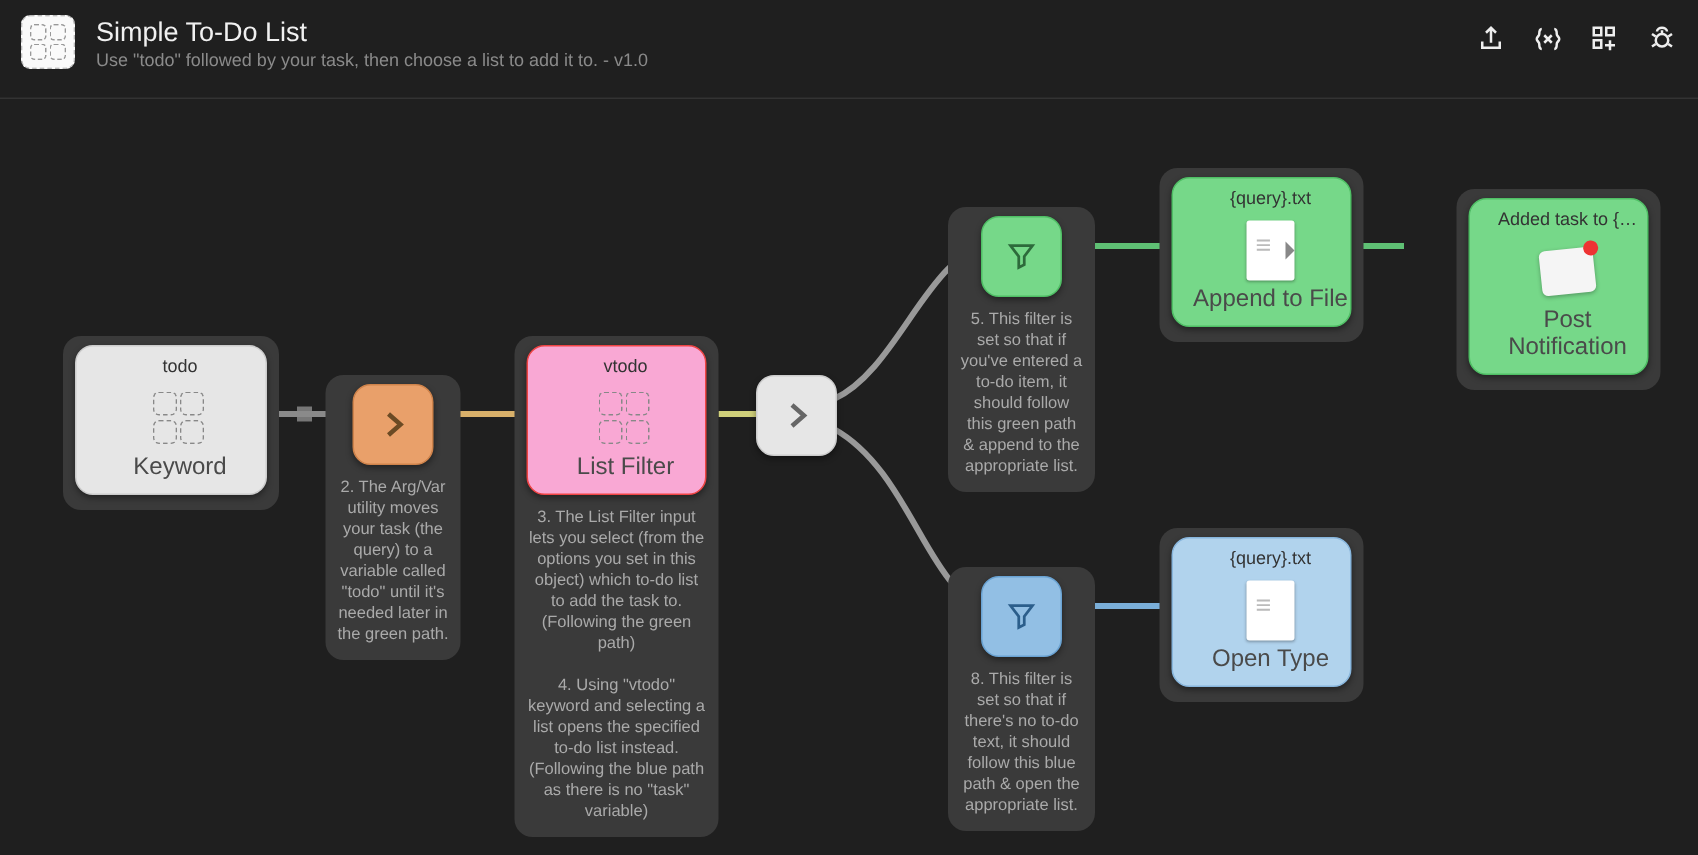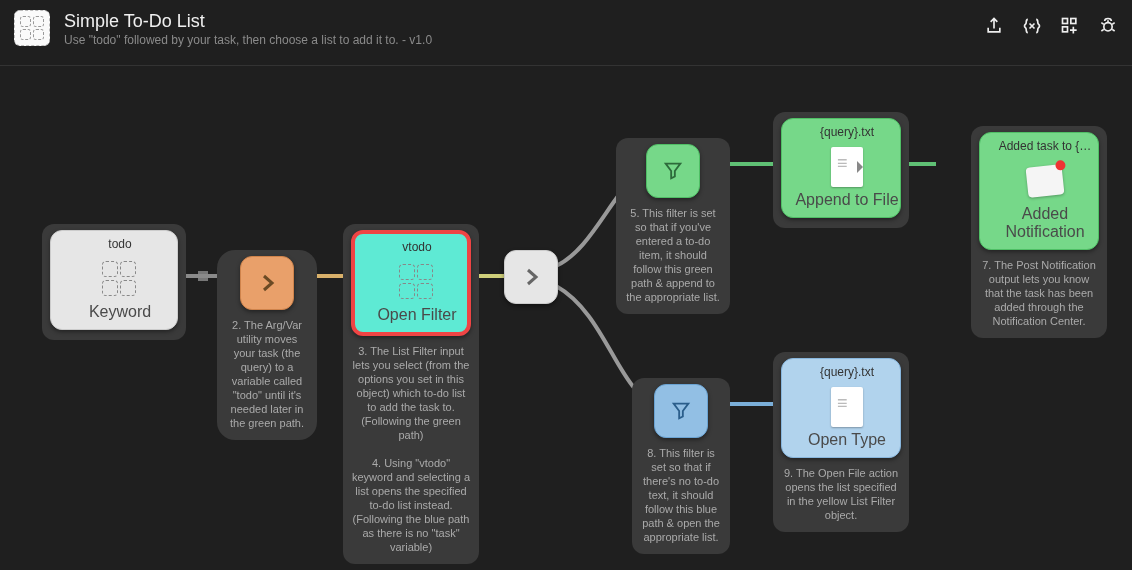--- a/index.html
+++ b/index.html
@@ -106,21 +106,21 @@
     display: flex;
     align-items: center;
     justify-content: center;
   }
   .obj .obj-label {
     font-size: 16px;
     color: #4a4a4a;
     padding-bottom: 2px;
   }
   .obj.grey  { background: #e6e6e6; border: 1px solid #ccc; }
-  .obj.yellow{ background: #5eead4; border: 4px solid #ef4444; }
+  .obj.yellow{ background: #f9a8d4; border: 1px solid #ef4444; }
   .obj.green { background: #76d889; border: 1px solid #4fbf65; }
   .obj.blue  { background: #b1d3ed; border: 1px solid #88b6dd; }
   .obj.notif { background: #76d889; border: 1px solid #4fbf65; }
   .tri {
     width: 52px;
     height: 52px;
     border-radius: 12px;
     display: flex;
     align-items: center;
     justify-content: center;
@@ -260,56 +260,56 @@
             <div></div>
             <div></div>
             <div></div>
             <div></div>
           </div>
         </div>
       <div class="obj-label">Keyword</div>
     </div>
   </div>
 
-  <div class="node card" style="left:217px; top:184px; width:100px;border-radius:18px;">
+  <div class="node card" style="left:217px; top:184px; width:90px;">
     <div class="tri orange" style="margin:0 auto;">
       <svg width="24" height="24" viewBox="0 0 24 24" fill="none" stroke="#6b4a24" stroke-width="3">
           <path d="M9 5l8 7-8 7"></path>
         </svg>
     </div>
     <div class="caption">2. The Arg/Var utility moves your task (the query) to a variable called "todo" until it's needed later in the green path.</div>
   </div>
 
   <div class="node card" style="left:343px; top:158px; width:136px;">
     <div class="obj yellow">
       <div class="obj-title">vtodo</div>
       <div class="obj-icon">
           <div class="gridicon">
             <div></div>
             <div></div>
             <div></div>
             <div></div>
           </div>
         </div>
-      <div class="obj-label">Open Filter</div>
+      <div class="obj-label">List Filter</div>
     </div>
     <div class="caption" style="white-space:pre-line;">3. The List Filter input lets you select (from the options you set in this object) which to-do list to add the task to. (Following the green path)
 
 4. Using "vtodo" keyword and selecting a list opens the specified to-do list instead. (Following the blue path as there is no "task" variable)</div>
   </div>
 
   <div class="node" style="left:504px; top:184px;">
     <div class="tri grey">
       <svg width="24" height="24" viewBox="0 0 24 24" fill="none" stroke="#666" stroke-width="3">
           <path d="M9 5l8 7-8 7"></path>
         </svg>
     </div>
   </div>
 
-  <div class="node card" style="left:616px; top:72px; width:114px;">
+  <div class="node card" style="left:632px; top:72px; width:98px;">
     <div class="funnel greenf" style="margin:0 auto;">
       <svg width="22" height="22" viewBox="0 0 24 24" fill="none" stroke="#2d6a3b" stroke-width="2">
           <path d="M4 4h16l-6 8v6l-4 2v-8L4 4z"></path>
         </svg>
     </div>
     <div class="caption">5. This filter is set so that if you've entered a to-do item, it should follow this green path &amp; append to the appropriate list.</div>
   </div>
 
   <div class="node card" style="left:773px; top:46px; width:136px;">
     <div class="obj green">
@@ -320,38 +320,36 @@
       <div class="obj-label">Append to File</div>
     </div>
   </div>
 
   <div class="node card" style="left:935px; top:60px; width:136px;margin-left:36px;">
     <div class="obj notif">
       <div class="obj-title">Added task to {…</div>
       <div class="obj-icon">
           <div class="notif-icon"></div>
         </div>
-      <div class="obj-label">Added Notification</div>
-    </div>
-    <div class="caption">7. The Post Notification output lets you know that the task has been added through the Notification Center.</div>
+      <div class="obj-label">Post Notification</div>
+    </div>
   </div>
 
   <div class="node card" style="left:632px; top:312px; width:98px;">
     <div class="funnel bluef" style="margin:0 auto;">
       <svg width="22" height="22" viewBox="0 0 24 24" fill="none" stroke="#2b5e8b" stroke-width="2">
           <path d="M4 4h16l-6 8v6l-4 2v-8L4 4z"></path>
         </svg>
     </div>
     <div class="caption">8. This filter is set so that if there's no to-do text, it should follow this blue path &amp; open the appropriate list.</div>
   </div>
 
   <div class="node card" style="left:773px; top:286px; width:136px;">
     <div class="obj blue">
       <div class="obj-title">{query}.txt</div>
       <div class="obj-icon">
           <div class="file-icon"></div>
         </div>
       <div class="obj-label">Open Type</div>
     </div>
-    <div class="caption">9. The Open File action opens the list specified in the yellow List Filter object.</div>
   </div>
 
 </div>
 
 </body></html>

